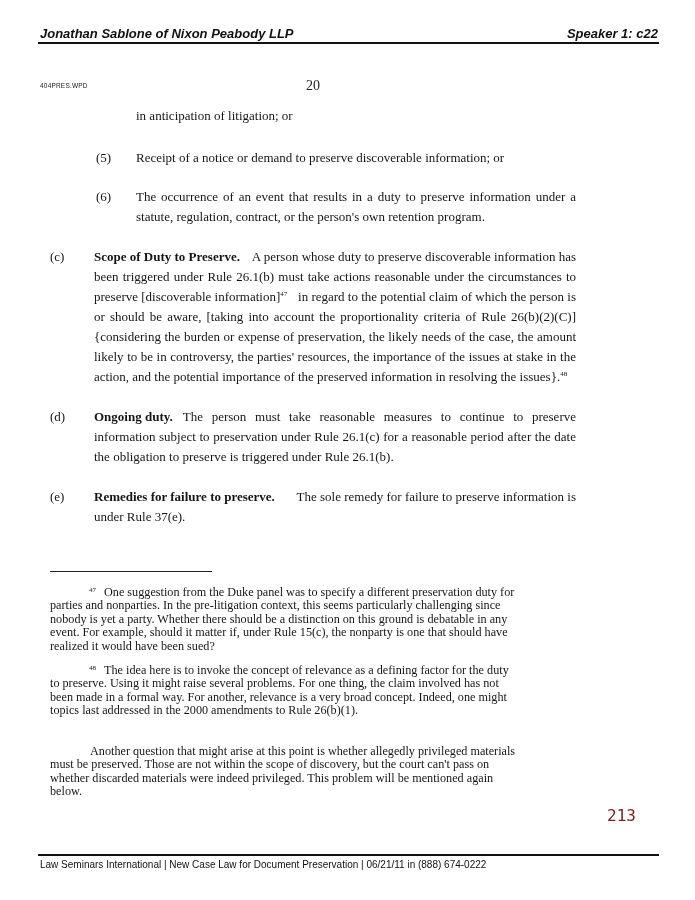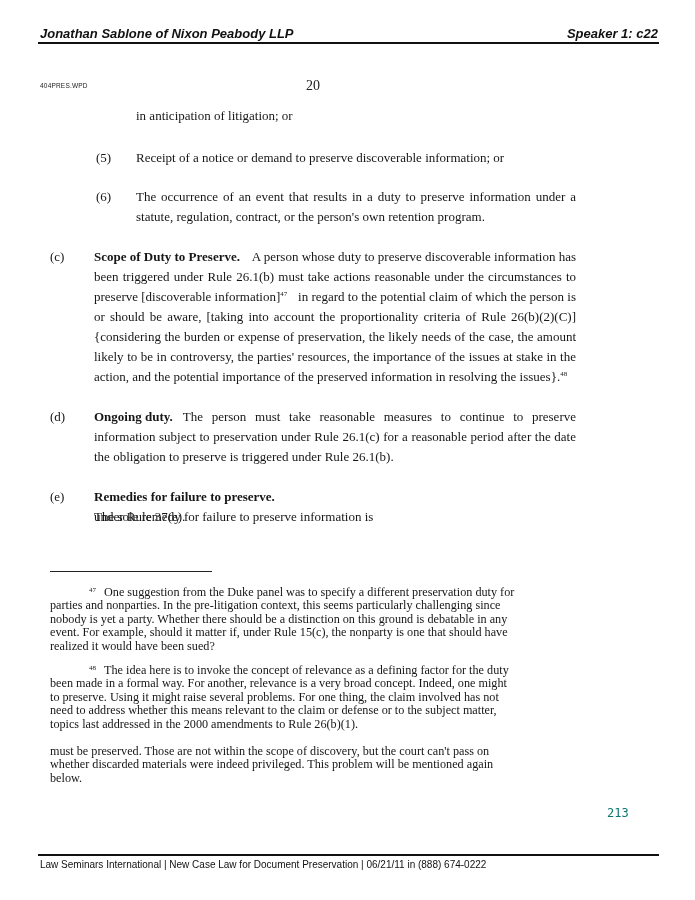--- a/index.html
+++ b/index.html
@@ -22,21 +22,21 @@
 
   .body-block { position: absolute; left: 136px; width: 440px; text-align: justify; text-align-last: justify; }
   .body-block .ln { display: block; height: 20px; white-space: nowrap; text-align: justify; }
 
   .fn-rule { left: 50px; top: 571px; width: 162px; height: 1px; background: #222; }
   .fn { font-family: "Liberation Serif", serif; font-size: 12.2px; line-height: 13.4px; color: #161616; position: absolute; left: 50px; width: 520px; }
   .fn .ln { display: block; white-space: nowrap; }
   .fn .first { padding-left: 39px; }
   .fn .fnnum { font-size: 7px; vertical-align: 4px; margin-right: 8px; }
 
-  .pagenum-bottom { font-family: "DejaVu Sans Mono", monospace; font-size: 12px; left: 607px; top: 806px; color: #0f766e; }
+  .pagenum-bottom { font-family: "DejaVu Sans Mono", monospace; font-size: 16px; left: 607px; top: 806px; color: #7f1d1d; }
   .ftr-rule { left: 38px; right: 36px; top: 854px; height: 2px; background: #111; }
   .ftr-text { font-family: "Liberation Sans", sans-serif; font-size: 10px; left: 40px; top: 859px; color: #111; }
 </style>
 </head>
 <body>
 
 <div class="abs hdr-text hdr-left">Jonathan Sablone of Nixon Peabody LLP</div>
 <div class="abs hdr-text hdr-right">Speaker 1: c22</div>
 <div class="abs hdr-rule"></div>
 
@@ -74,46 +74,46 @@
 
   <div class="label" style="left:50px; top:407px;">(d)</div>
   <div class="line" style="left:94px; top:407px; width:482px; display:flex; justify-content:space-between;">
     <span class="bold">Ongoing duty.</span>
     <span style="margin-left:10px; flex:1; text-align:justify; text-align-last:justify;">The person must take reasonable measures to continue to preserve</span>
   </div>
   <div class="line" style="left:94px; top:427px; width:482px; text-align:justify; text-align-last:justify;">information subject to preservation under Rule 26.1(c) for a reasonable period after the date</div>
   <div class="line" style="left:94px; top:447px;">the obligation to preserve is triggered under Rule 26.1(b).</div>
 
   <div class="label" style="left:50px; top:487px;">(e)</div>
-  <div class="line" style="left:94px; top:487px; width:482px; display:flex; justify-content:space-between;flex-direction:column;">
+  <div class="line" style="left:94px; top:487px; width:482px; display:flex; justify-content:space-between;">
     <span class="bold">Remedies for failure to preserve.</span>
     <span>The sole remedy for failure to preserve information is</span>
   </div>
   <div class="line" style="left:94px; top:507px;">under Rule 37(e).</div>
 </div>
 
 <div class="abs fn-rule"></div>
 
 <div class="fn" style="top:584px;">
   <span class="ln first"><span class="fnnum">47</span><span>One suggestion from the Duke panel was to specify a different preservation duty for</span></span>
   <span class="ln">parties and nonparties.  In the pre-litigation context, this seems particularly challenging since</span>
   <span class="ln">nobody is yet a party.  Whether there should be a distinction on this ground is debatable in any</span>
   <span class="ln">event.  For example, should it matter if, under Rule 15(c), the nonparty is one that should have</span>
   <span class="ln">realized it would have been sued?</span>
 </div>
 
 <div class="fn" style="top:662px;">
   <span class="ln first"><span class="fnnum">48</span><span>The idea here is to invoke the concept of relevance as a defining factor for the duty</span></span>
+  <span class="ln">to preserve.  Using it might raise several problems.  For one thing, the claim involved has not</span>
   <span class="ln">been made in a formal way.  For another, relevance is a very broad concept.  Indeed, one might</span>
-  <span class="ln">to preserve.  Using it might raise several problems.  For one thing, the claim involved has not</span>
-  <span class="ln">need to address whether this means relevant to the claim or defense or to the subject matter,</span>
   <span class="ln">topics last addressed in the 2000 amendments to Rule 26(b)(1).</span>
 </div>
 
 <div class="fn" style="top:745px;">
+  <span class="ln" style="padding-left:40px;">Another question that might arise at this point is whether allegedly privileged materials</span>
   <span class="ln">must be preserved.  Those are not within the scope of discovery, but the court can't pass on</span>
   <span class="ln">whether discarded materials were indeed privileged.  This problem will be mentioned again</span>
   <span class="ln">below.</span>
 </div>
 
 <div class="abs pagenum-bottom">213</div>
 
 <div class="abs ftr-rule"></div>
 <div class="abs ftr-text">Law Seminars International | New Case Law for Document Preservation | 06/21/11 in (888) 674-0222</div>
 

